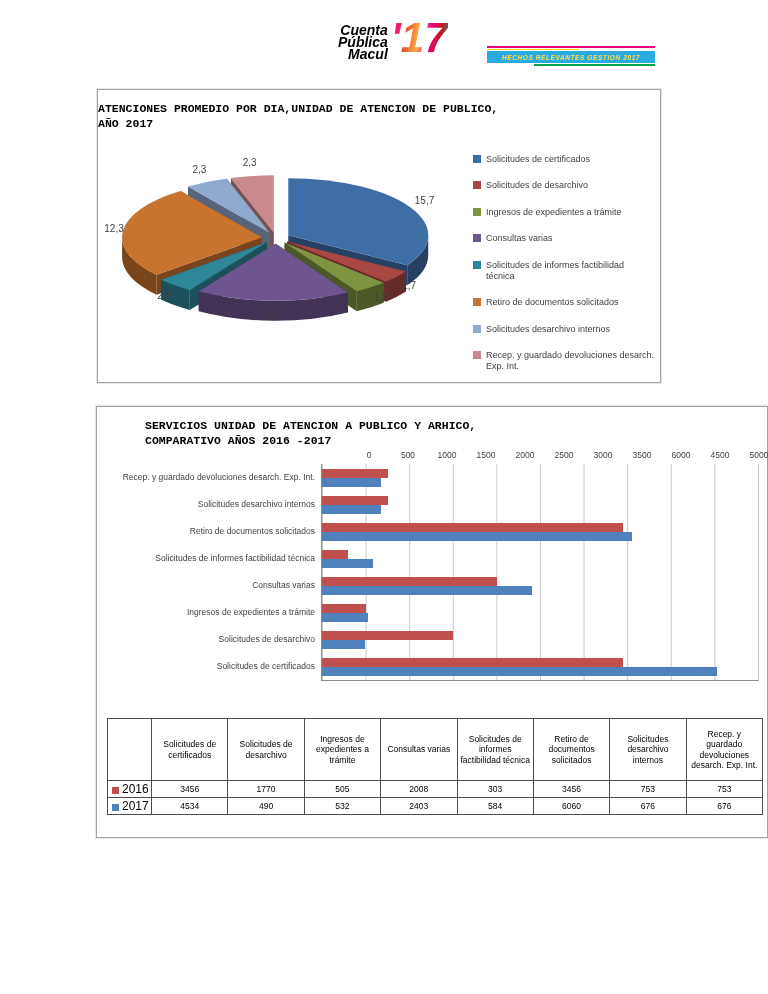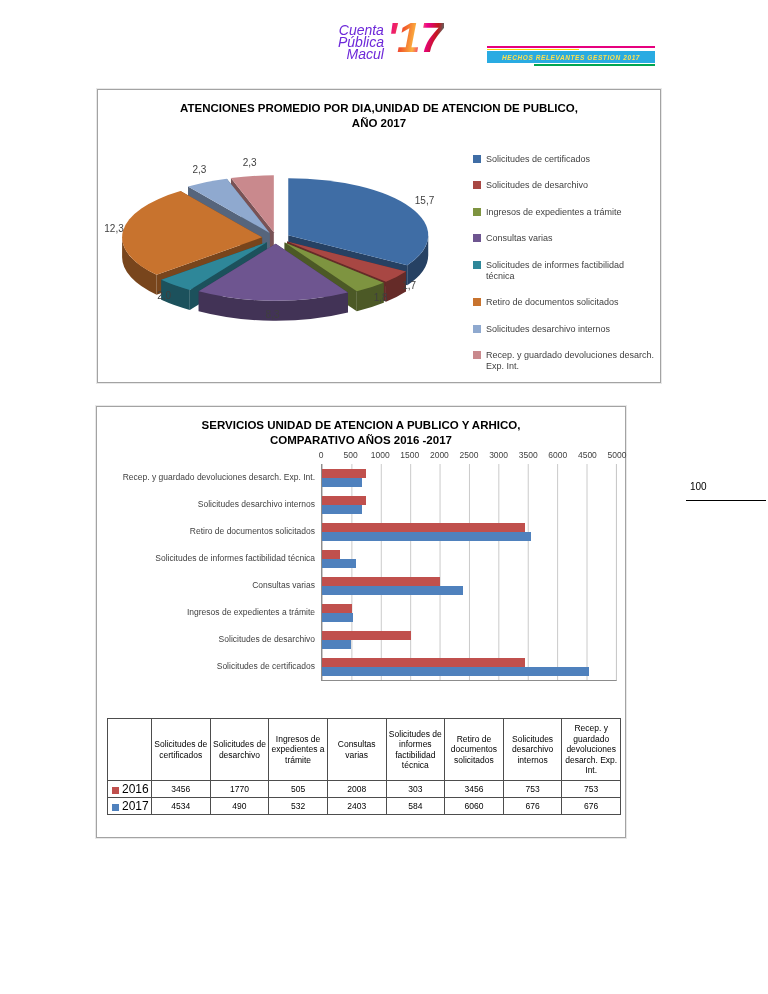--- a/index.html
+++ b/index.html
@@ -1,42 +1,42 @@
 <!DOCTYPE html>
 <html><head>
 <meta charset="utf-8">
 <style>
   * { margin:0; padding:0; box-sizing:border-box; }
   body { background:#ffffff; font-family:"Liberation Sans", sans-serif; }
   .page { position:relative; width:768px; height:994px; background:#fff; overflow:hidden; }
 
   
   .logo { position:absolute; left:338px; top:18px; display:flex; align-items:flex-start; gap:3px; }
-  .logo-words { text-align:right; color:#6d28d9; font-weight:normal; font-style:italic;
+  .logo-words { text-align:right; color:#000000; font-weight:bold; font-style:italic;
                 font-size:14px; line-height:12px; margin-top:6px; letter-spacing:0; }
   .logo-year { font-size:42px; line-height:40px; font-weight:bold; font-style:italic;
                background:linear-gradient(100deg,#EC008C 5%,#F15A29 30%,#FBB040 48%,#EC008C 65%,#C4161C 82%,#00A99D 100%);
                -webkit-background-clip:text; background-clip:text; color:transparent; }
   .banner { position:absolute; left:487px; top:46px; width:168px; }
   .banner-line-magenta { height:2px; background:#E6007E; width:100%; }
   .banner-line-yellow  { height:1px; background:#FFD400; width:55%; margin-top:1px; }
   .banner-main { margin-top:1px; background:#29ABE2; color:#FFE14D; font-size:6.5px; font-weight:bold;
                  font-style:italic; text-align:center; padding:3px 2px 2px; letter-spacing:0.6px; }
   .banner-line-green { height:2px; background:#00A651; width:72%; margin:1px 0 0 28%; }
 
   
   .page-num { position:absolute; left:690px; top:481px; font-size:10px; color:#000; }
   .page-num-rule { position:absolute; left:686px; top:500px; width:80px; border-top:1px solid #000; }
 
   
   .chart-box { position:absolute; background:#fff; border:1px solid #A3A3A3; box-shadow:0 0 0 1px #e8e8e8; }
   #chart1 { left:97px; top:89px; width:564px; height:294px; }
-  #chart2 { left:96px; top:406px; width:530px; height:432px; }
-  .chart-title { text-align:center; font-weight:bold; font-size:11.5px; color:#000;
-                 line-height:15px; margin-top:11px; }
+  #chart2 { left:96px; top:406px; width:672px; height:432px;padding-left:48px; }
+  .chart-title { font-weight:bold; font-size:11.5px; color:#000;
+                 line-height:15px; margin-top:11px;font-family:Liberation Mono, monospace; }
 
   
   #pie-svg { position:absolute; left:0; top:62px; }
   .pie-label { font-size:10px; fill:#3f3f3f; text-anchor:middle; }
 
   
   .pie-legend { position:absolute; left:375px; top:64px; width:182px; height:218px;
                 display:flex; flex-direction:column; justify-content:space-between; }
   .legend-item { display:flex; align-items:flex-start; gap:5px; font-size:9px; color:#3f3f3f; line-height:11px; }
   .legend-sq { width:8px; height:8px; flex:none; margin-top:1px; }

